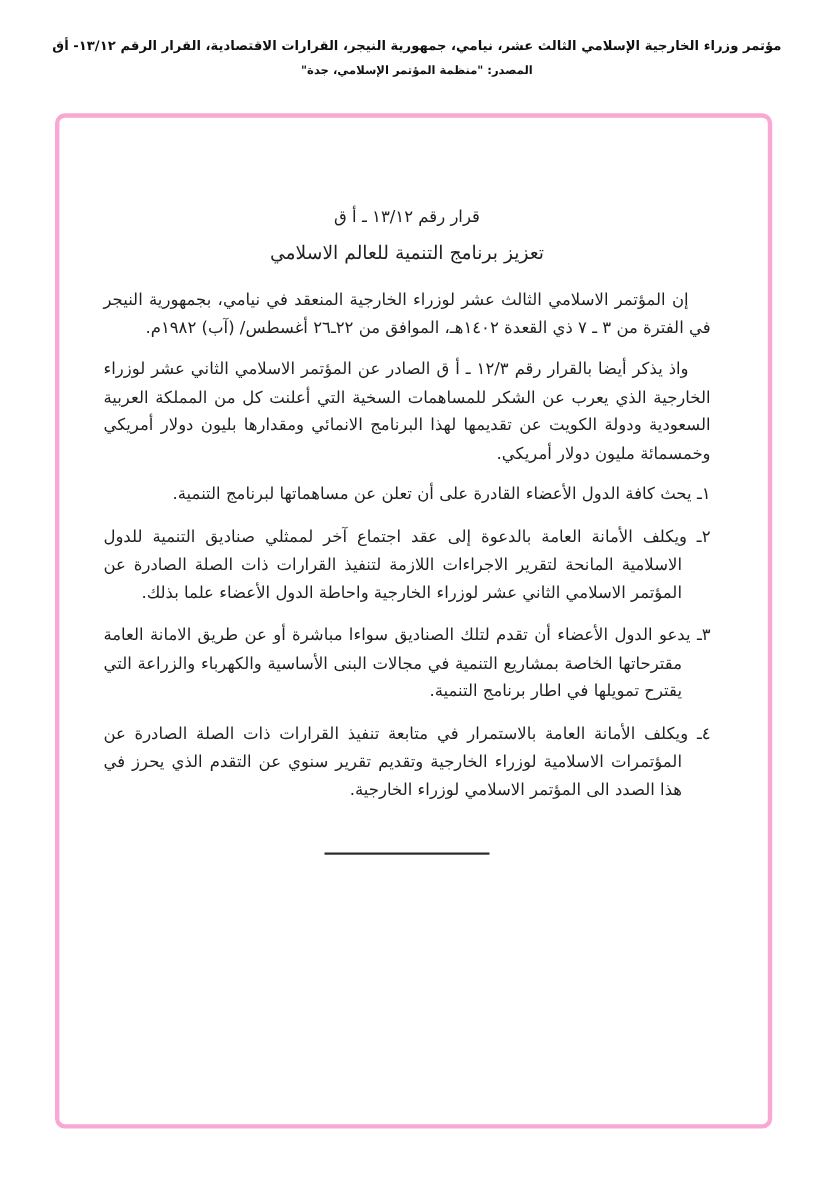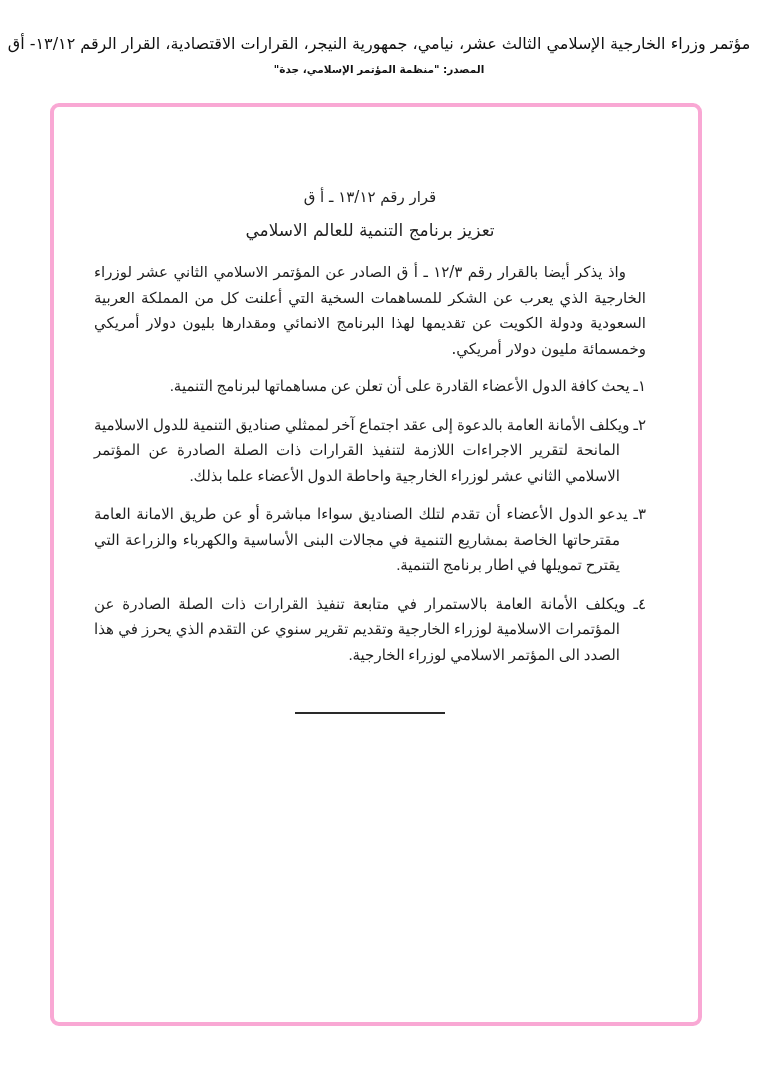--- a/index.html
+++ b/index.html
@@ -18,22 +18,22 @@
   
   .top-header {
     position: absolute;
     top: 34px;
     left: 0;
     right: 0;
     text-align: center;
     direction: rtl;
   }
   .top-header .line1 {
-    font-size: 16px;
-    font-weight: normal;
+    font-size: 12px;
+    font-weight: bold;
     white-space: nowrap;
     color: #101010;
   }
   .top-header .line2 {
     margin-top: 10px;
     font-size: 10.5px;
     font-weight: bold;
     color: #101010;
   }
   
@@ -71,21 +71,20 @@
   .para {
     margin: 0 0 12px 0;
     text-align: justify;
     text-indent: 20px;
   }
   .item {
     margin: 0 0 13px 0;
     padding-right: 26px;
     text-indent: -26px;
     text-align: justify;
-    font-family: Liberation Serif, serif;
   }
   .item.center-last {
     text-align-last: auto;
   }
   .item .num {
     white-space: nowrap;
   }
   .end-rule {
     width: 150px;
     height: 2px;
@@ -100,20 +99,21 @@
   <div class="line1">مؤتمر وزراء الخارجية الإسلامي الثالث عشر، نيامي، جمهورية النيجر، القرارات الاقتصادية، القرار الرقم ١٣/١٢- أق</div>
   <div class="line2">المصدر:  "منظمة المؤتمر الإسلامي، جدة"</div>
 </div>
 
 <div class="frame">
   <div class="doc">
 
     <div class="title1">قرار رقم ١٣/١٢ ـ أ ق</div>
     <div class="title2">تعزيز برنامج التنمية للعالم الاسلامي</div>
 
+    <p class="para">إن المؤتمر الاسلامي الثالث عشر لوزراء الخارجية المنعقد في نيامي، بجمهورية النيجر في الفترة من ٣ ـ ٧ ذي القعدة ١٤٠٢هـ، الموافق من ٢٢ـ٢٦ أغسطس/ (آب) ١٩٨٢م.</p>
     <p class="para">واذ يذكر أيضا بالقرار رقم ١٢/٣ ـ أ ق الصادر عن المؤتمر الاسلامي الثاني عشر لوزراء الخارجية الذي يعرب عن الشكر للمساهمات السخية التي أعلنت كل من المملكة العربية السعودية ودولة الكويت عن تقديمها لهذا البرنامج الانمائي ومقدارها بليون دولار أمريكي وخمسمائة مليون دولار أمريكي.</p>
 
     <div class="items">
       <div class="item">
         <span class="num">١ـ</span>
         <span>يحث كافة الدول الأعضاء القادرة على أن تعلن عن مساهماتها لبرنامج التنمية.</span>
       </div>
       <div class="item center-last">
         <span class="num">٢ـ</span>
         <span>ويكلف الأمانة العامة بالدعوة إلى عقد اجتماع آخر لممثلي صناديق التنمية للدول الاسلامية المانحة لتقرير الاجراءات اللازمة لتنفيذ القرارات ذات الصلة الصادرة عن المؤتمر الاسلامي الثاني عشر لوزراء الخارجية واحاطة الدول الأعضاء علما بذلك.</span>

